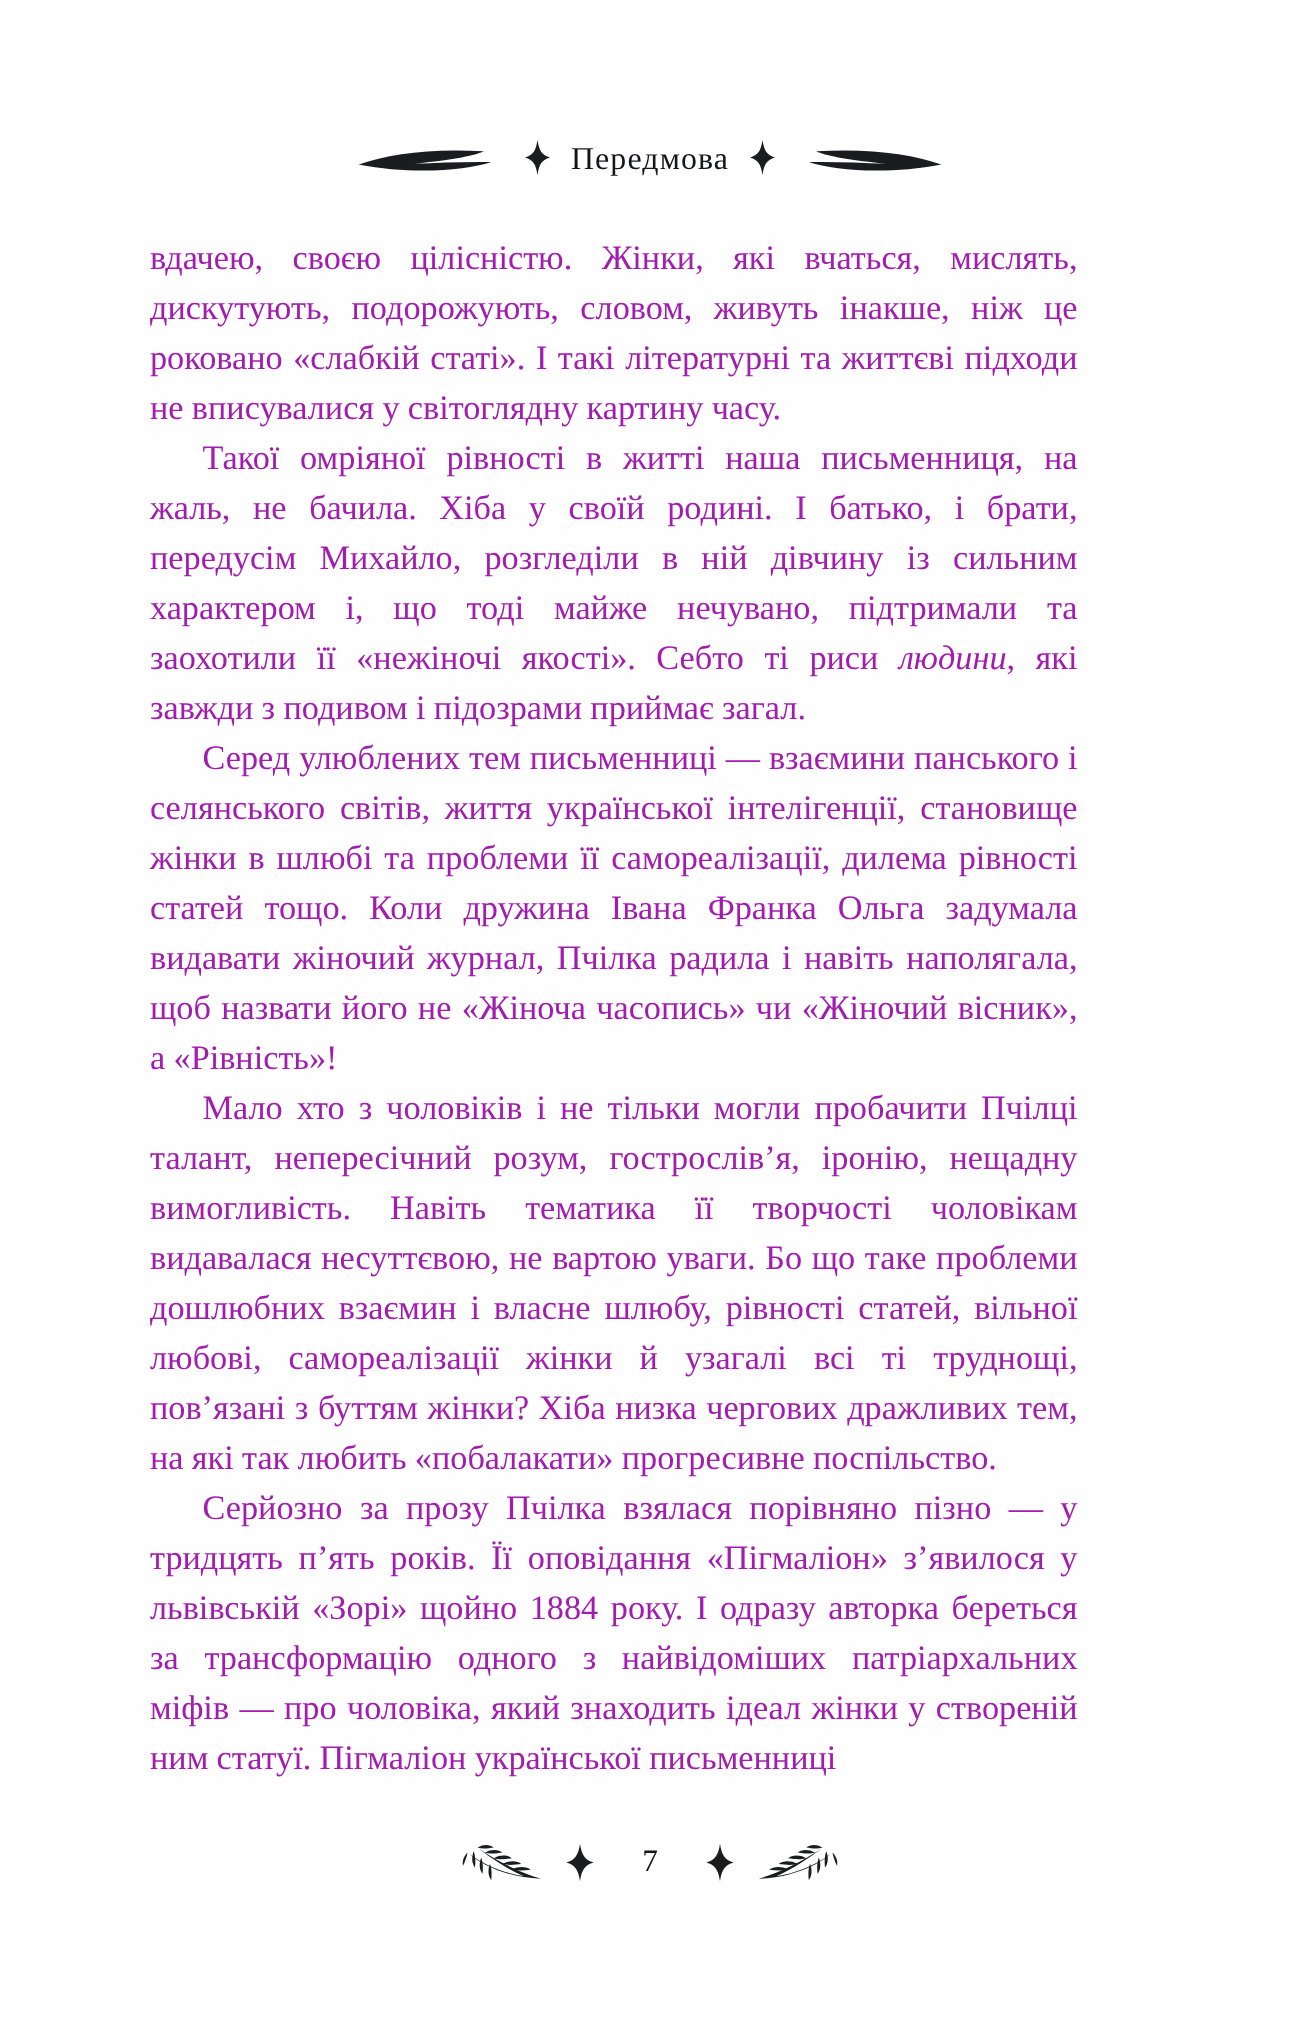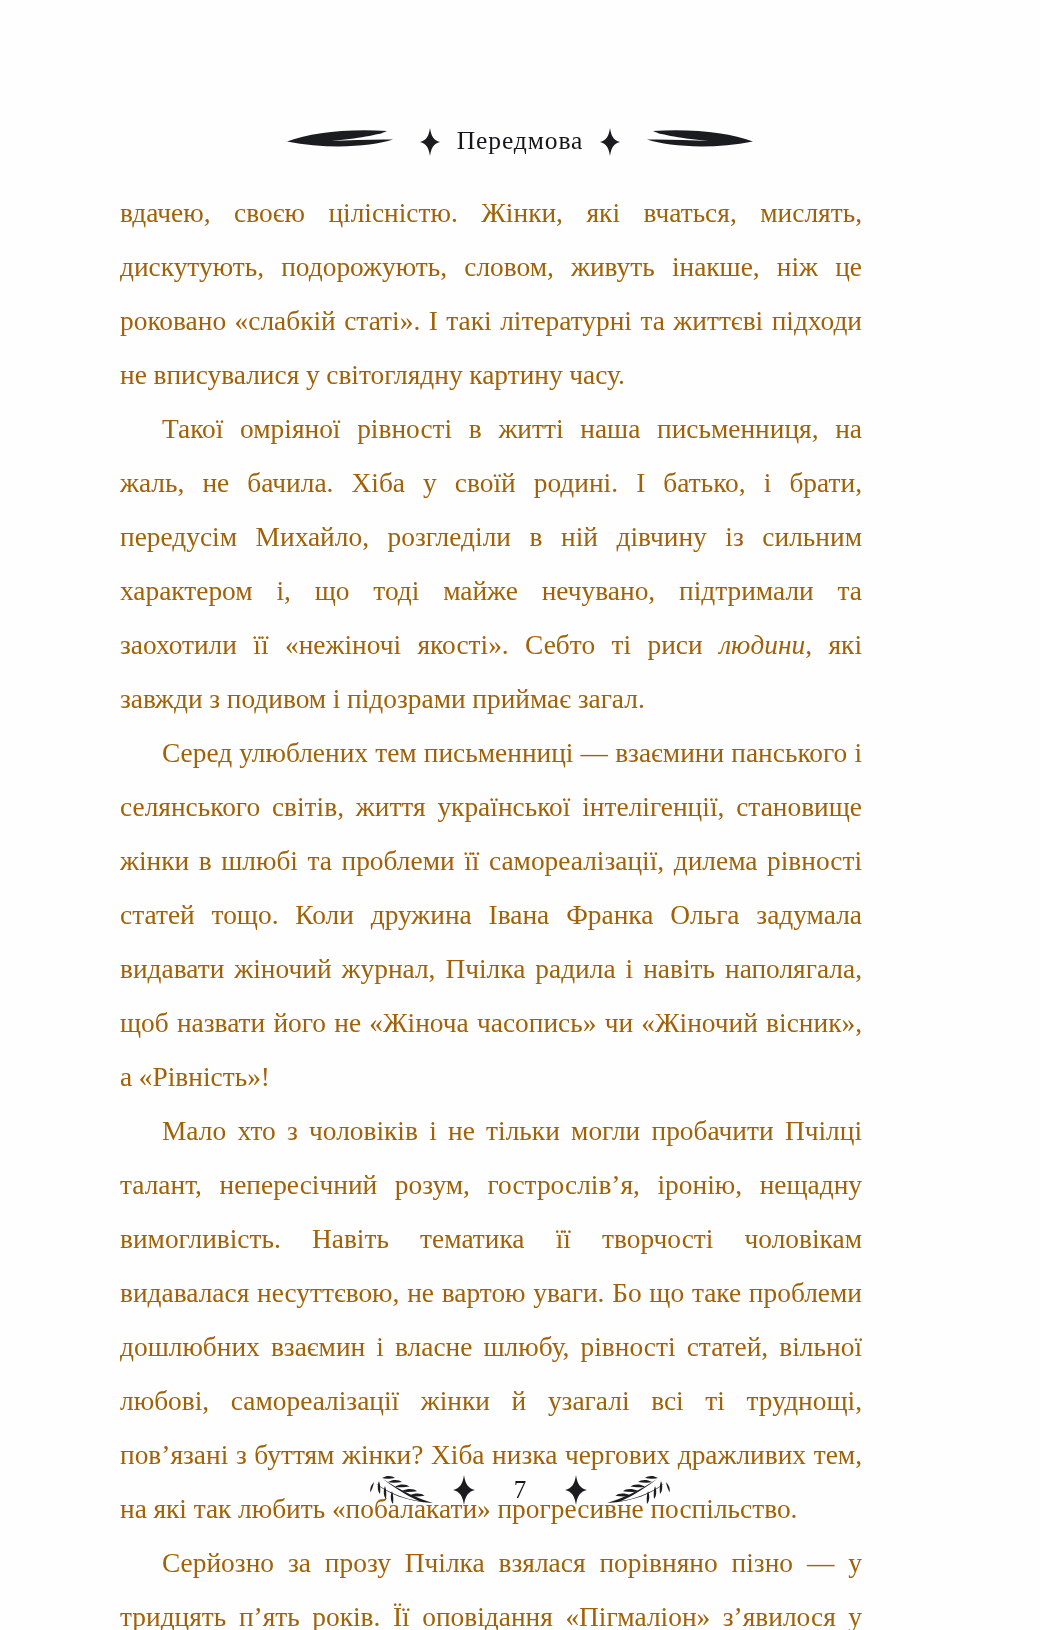--- a/index.html
+++ b/index.html
@@ -22,21 +22,21 @@
   }
 
   
   .running-header {
     position: absolute;
     top: 112px;
     left: 0;
     width: 1040px;
     height: 44px;
     display: flex;
-    align-items: flex-end;
+    align-items: flex-start;
     justify-content: center;
     gap: 17px;
   }
   .header-title {
     font-size: 25.5px;
     letter-spacing: 0.9px;
     color: #15161a;
     white-space: nowrap;
     font-family: "Liberation Serif", "DejaVu Serif", serif;
   }
@@ -48,23 +48,23 @@
     position: absolute;
     left: 120px;
     top: 186px;
     width: 742px;
   }
   .para {
     margin: 0;
     text-align: justify;
     text-align-last: left;
     font-size: 27.4px;
-    line-height: 54px;
+    line-height: 40px;
     text-indent: 0;
-    color: #a16207;
+    color: #a21caf;
     hyphens: manual;
     word-spacing: -0.2px;
   }
   .para.indent {
     text-indent: 42px;
   }
   .para em {
     font-style: italic;
   }
 

